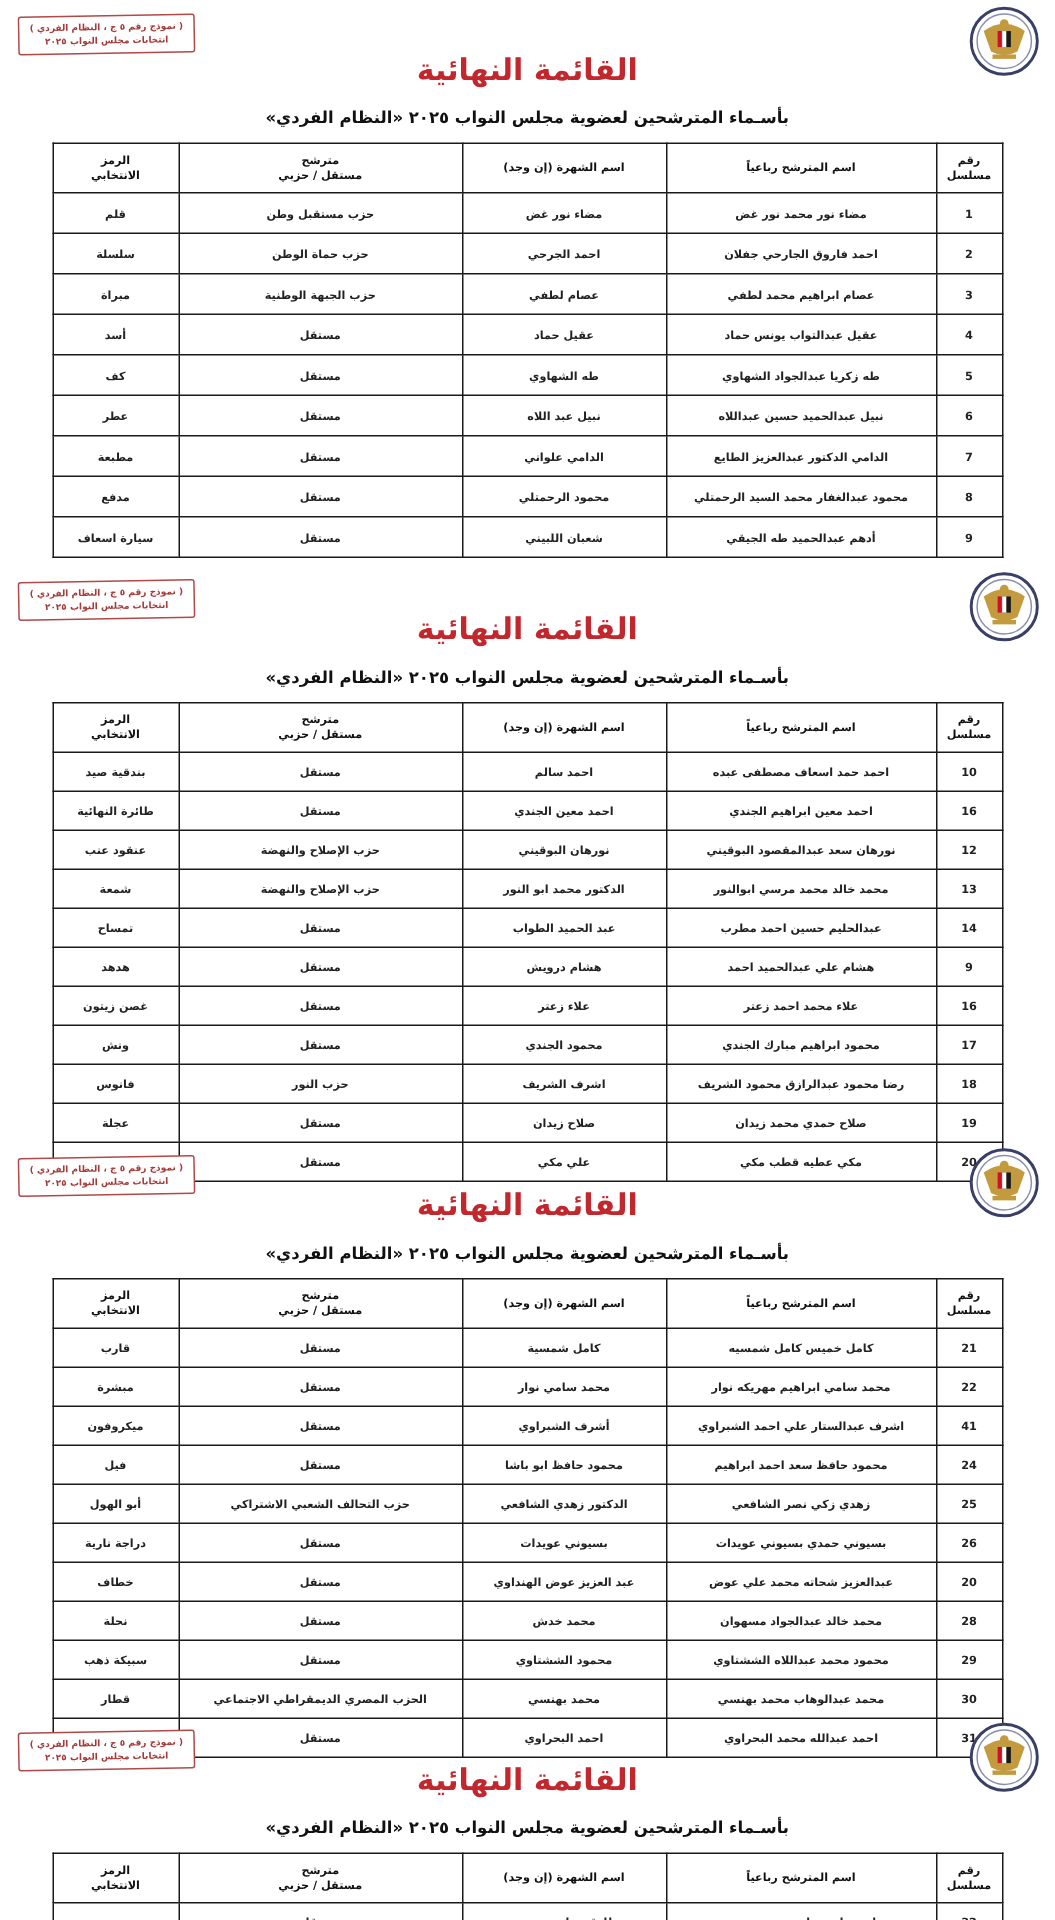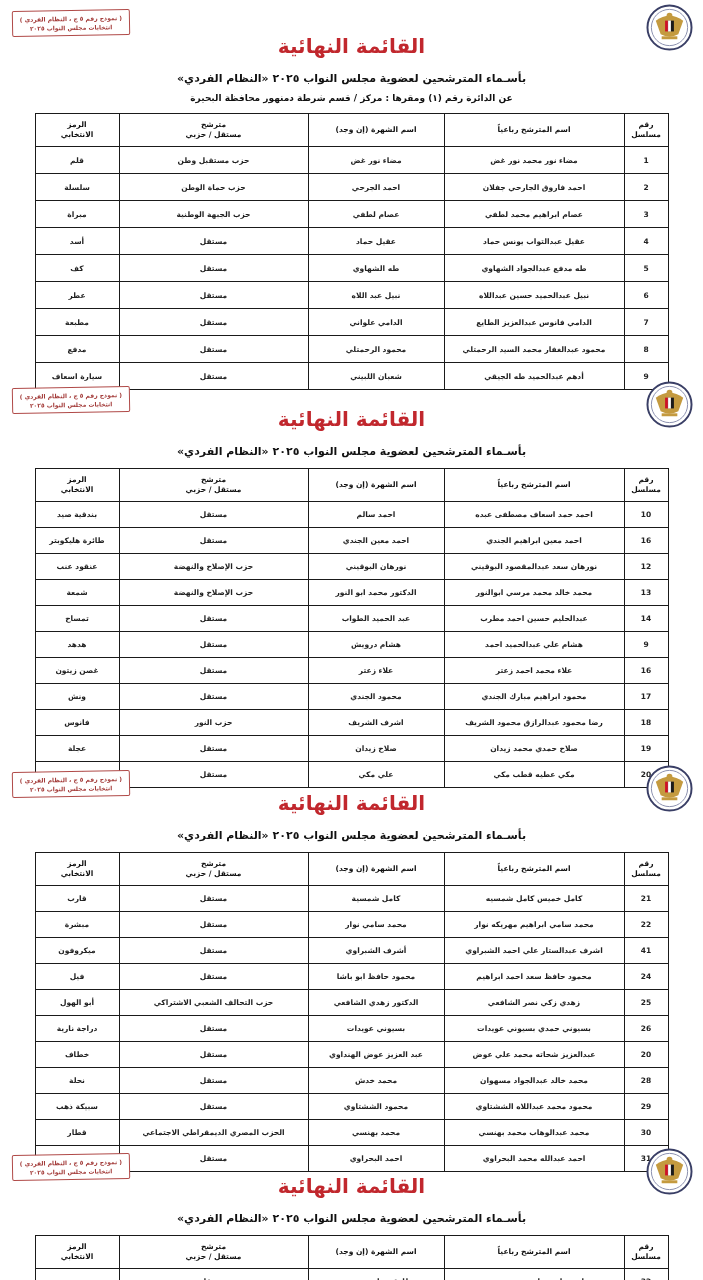--- a/index.html
+++ b/index.html
@@ -59,21 +59,20 @@
       <circle cx="24" cy="12" r="3" fill="#c49a3f"></circle>
       <rect x="19.5" y="17" width="3" height="11" fill="#ce1126"></rect>
       <rect x="22.5" y="17" width="3" height="11" fill="#ffffff" stroke="#999" stroke-width="0.3"></rect>
       <rect x="25.5" y="17" width="3" height="11" fill="#1a1a1a"></rect>
       <rect x="16" y="33" width="16" height="3" fill="#c49a3f"></rect>
     </svg>
   </div>
   <div class="titles">
     <h1 class="doc-title">القائمة النهائية</h1>
     <h2 class="doc-subtitle">بأسـماء المترشحين لعضوية مجلس النواب ٢٠٢٥ «النظام الفردي»</h2>
-    <h3 class="district">عن الدائرة رقم (١)   ومقرها : مركز / قسم شرطة دمنهور    محافظة البحيرة</h3>
   </div>
   <table class="roster">
     <colgroup>
         <col class="c-serial">
         <col class="c-name">
         <col class="c-alias">
         <col class="c-party">
         <col class="c-symbol">
       </colgroup>
     <thead>
@@ -118,35 +117,35 @@
         </tr>
         <tr>
           <td class="c0">4</td>
           <td class="c1">عقيل عبدالتواب يونس حماد</td>
           <td class="c2">عقيل حماد</td>
           <td class="c3">مستقل</td>
           <td class="c4">أسد</td>
         </tr>
         <tr>
           <td class="c0">5</td>
-          <td class="c1">طه مدفع عبدالجواد الشهاوي</td>
+          <td class="c1">طه زكريا عبدالجواد الشهاوي</td>
           <td class="c2">طه الشهاوي</td>
           <td class="c3">مستقل</td>
           <td class="c4">كف</td>
         </tr>
         <tr>
           <td class="c0">6</td>
           <td class="c1">نبيل عبدالحميد حسين عبداللاه</td>
           <td class="c2">نبيل عبد اللاه</td>
           <td class="c3">مستقل</td>
           <td class="c4">عطر</td>
         </tr>
         <tr>
           <td class="c0">7</td>
-          <td class="c1">الدامي فانوس عبدالعزيز الطايع</td>
+          <td class="c1">الدامي الدكتور عبدالعزيز الطايع</td>
           <td class="c2">الدامي علواني</td>
           <td class="c3">مستقل</td>
           <td class="c4">مطبعة</td>
         </tr>
         <tr>
           <td class="c0">8</td>
           <td class="c1">محمود عبدالغفار محمد السيد الرحمتلي</td>
           <td class="c2">محمود الرحمتلي</td>
           <td class="c3">مستقل</td>
           <td class="c4">مدفع</td>
@@ -215,21 +214,21 @@
           <td class="c1">احمد حمد اسعاف مصطفى عبده</td>
           <td class="c2">احمد سالم</td>
           <td class="c3">مستقل</td>
           <td class="c4">بندقية صيد</td>
         </tr>
         <tr>
           <td class="c0">16</td>
           <td class="c1">احمد معين ابراهيم الجندي</td>
           <td class="c2">احمد معين الجندي</td>
           <td class="c3">مستقل</td>
-          <td class="c4">طائرة هليكوبتر</td>
+          <td class="c4">طائرة النهائية</td>
         </tr>
         <tr>
           <td class="c0">12</td>
           <td class="c1">نورهان سعد عبدالمقصود البوقيني</td>
           <td class="c2">نورهان البوقيني</td>
           <td class="c3">حزب الإصلاح والنهضة</td>
           <td class="c4">عنقود عنب</td>
         </tr>
         <tr>
           <td class="c0">13</td>

